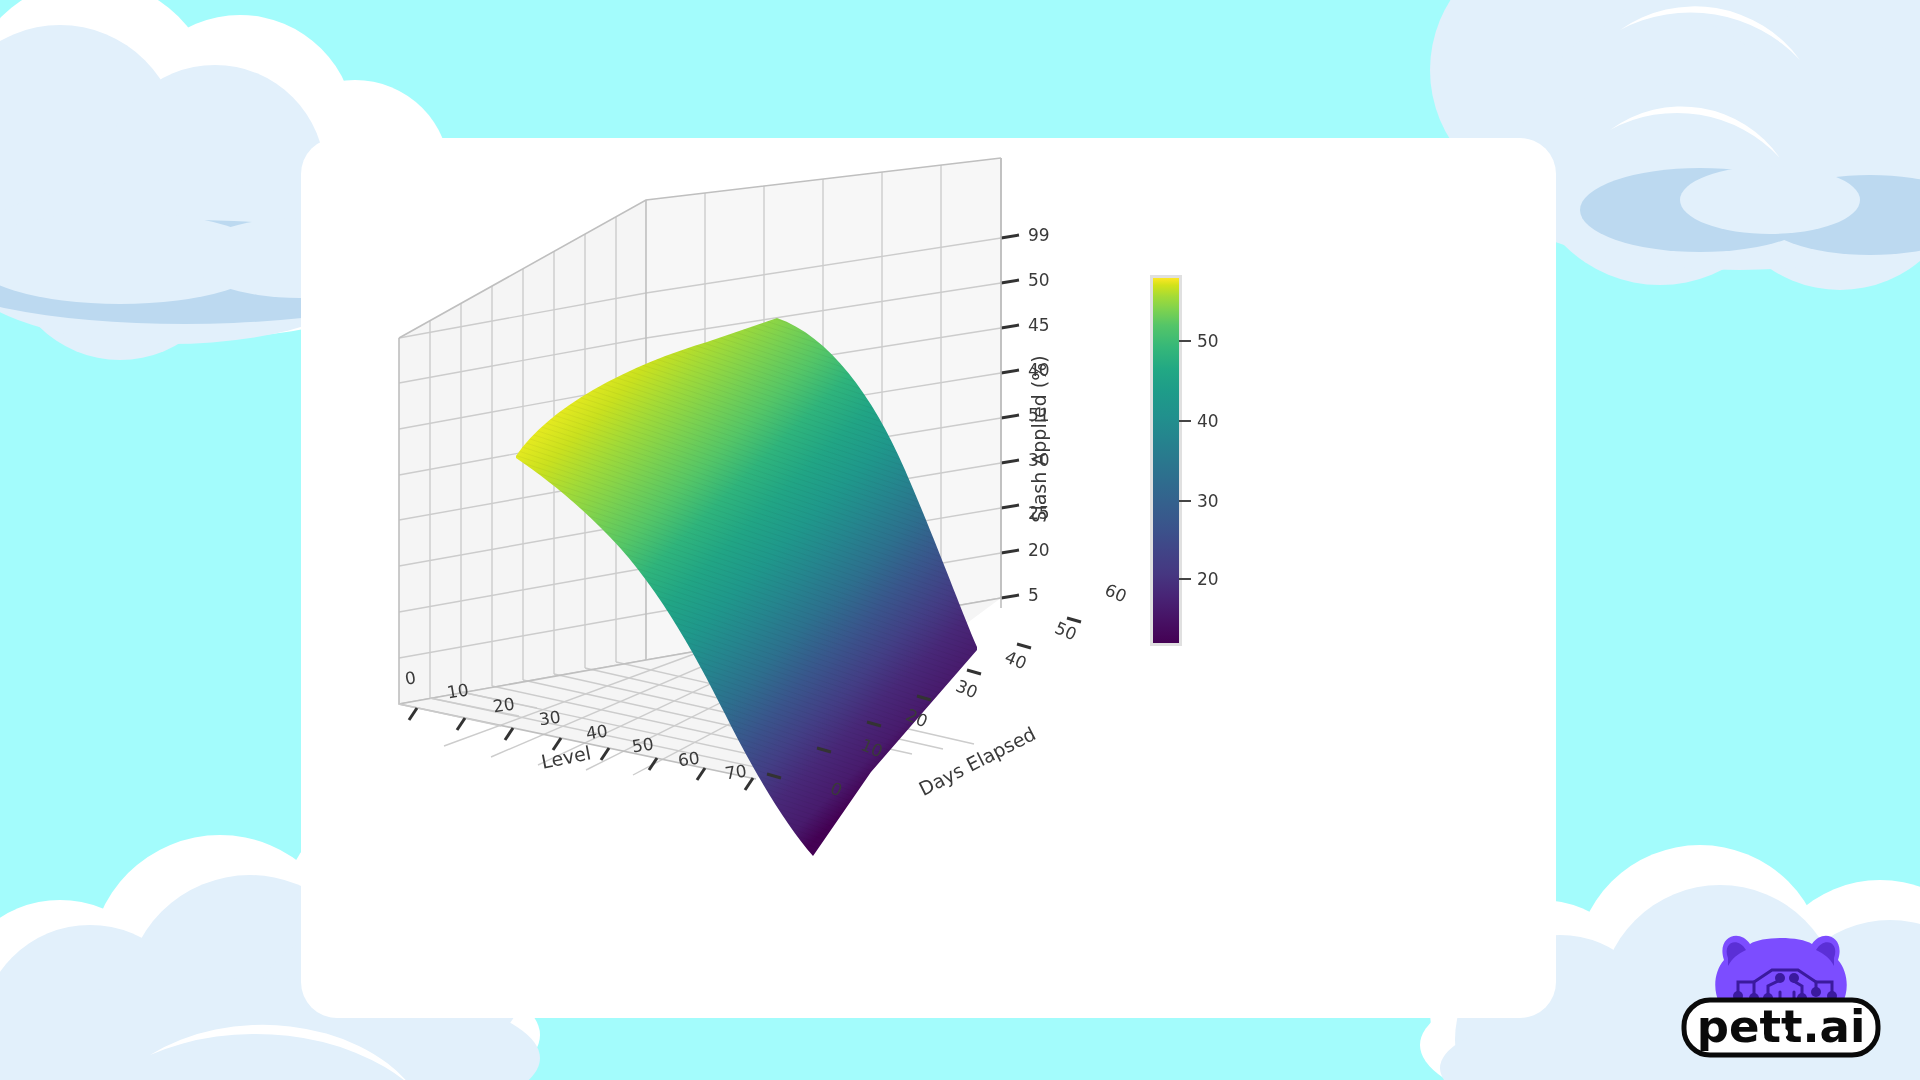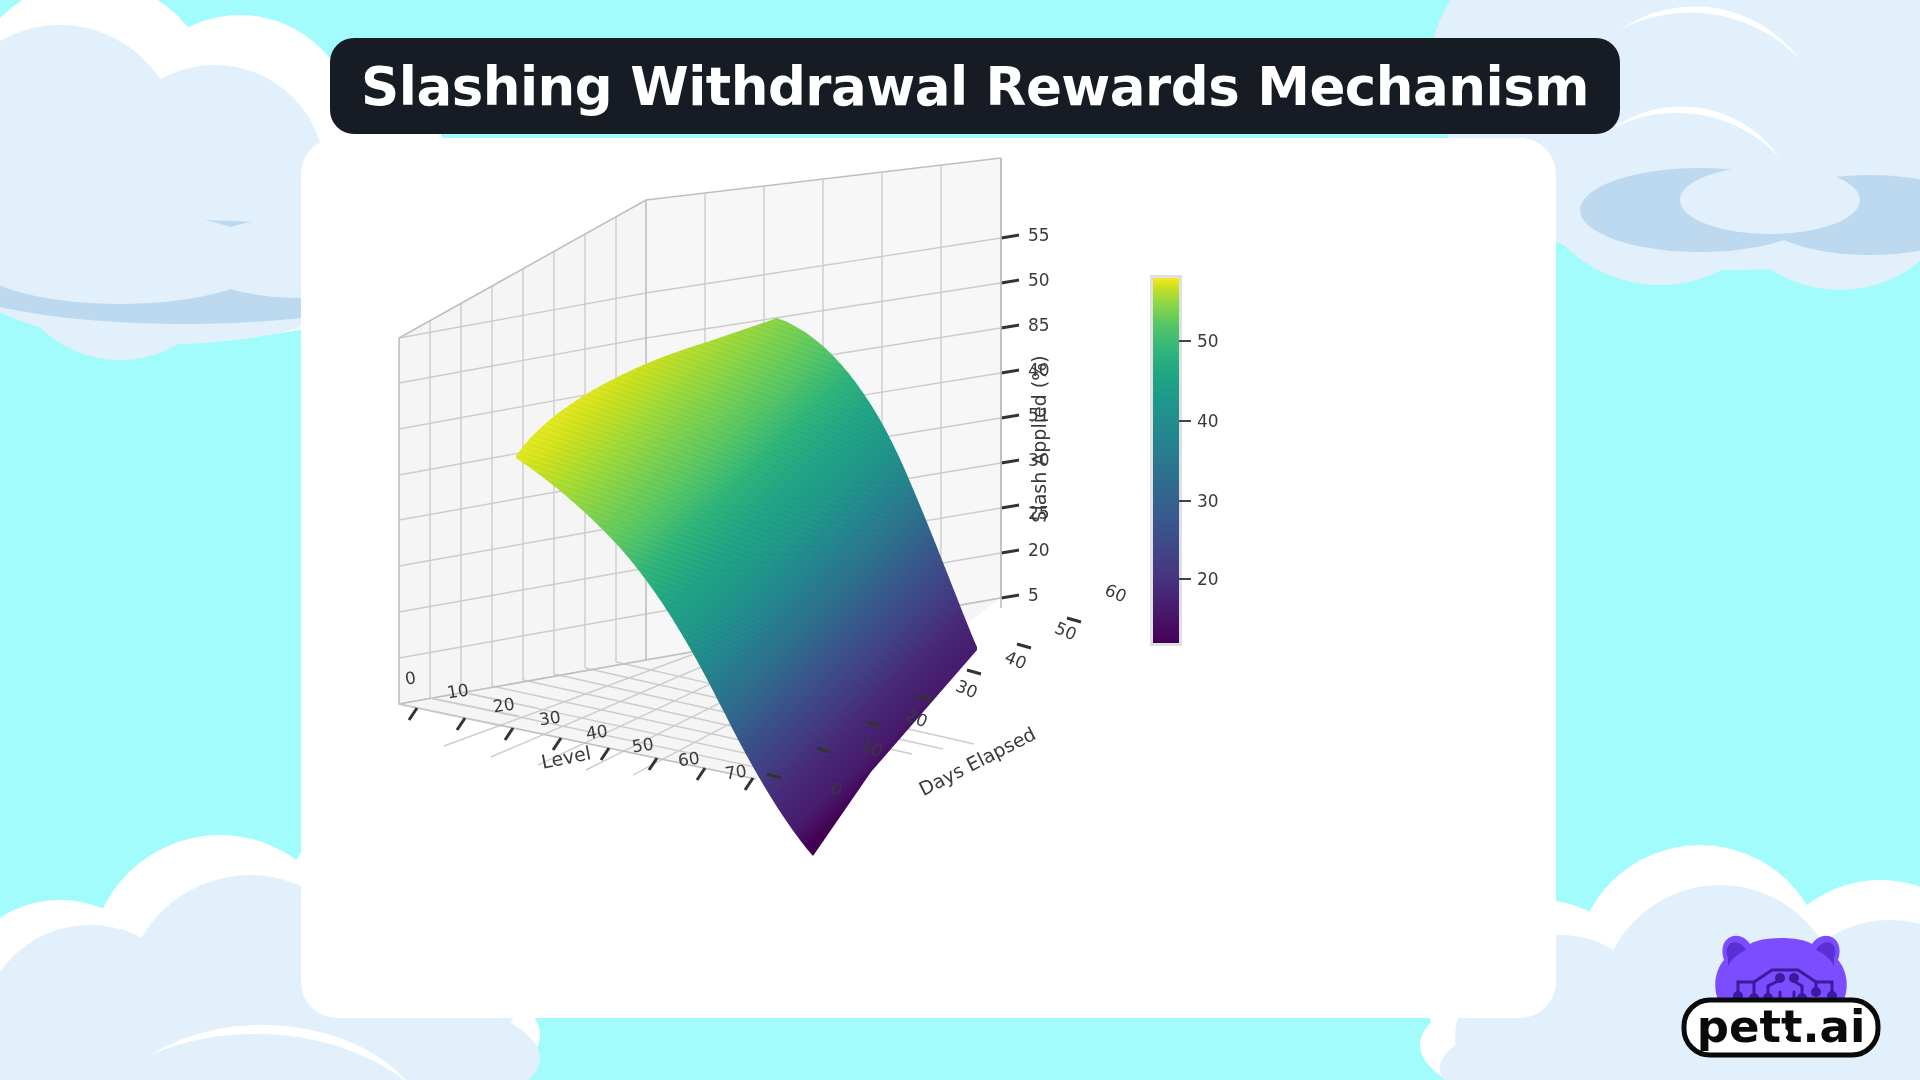--- a/index.html
+++ b/index.html
@@ -116,23 +116,20 @@
       <circle cx="1700" cy="970" r="125" fill="#ffffff"></circle>
       <circle cx="1880" cy="1000" r="120" fill="#ffffff"></circle>
       <ellipse cx="1720" cy="1045" rx="300" ry="85" fill="#ffffff"></ellipse>
       <circle cx="1560" cy="1040" r="105" fill="#e2f0fb"></circle>
       <circle cx="1720" cy="1005" r="120" fill="#e2f0fb"></circle>
       <circle cx="1890" cy="1035" r="115" fill="#e2f0fb"></circle>
       <ellipse cx="1730" cy="1068" rx="290" ry="72" fill="#e2f0fb"></ellipse>
     </g>
   </svg>
 
-  <div class="title-banner">
-    <span class="title-text">Slashing Withdrawal Rewards Mechanism</span>
-  </div>
 
   <div class="chart-card">
     <div class="figure">
 
       <svg class="fig-svg" width="1255" height="880" viewBox="0 0 1255 880">
         <defs>
 
           <linearGradient id="surfGrad" x1="0.10" y1="0.05" x2="0.78" y2="0.86">
             <stop offset="0.00" stop-color="#fde725"></stop>
             <stop offset="0.07" stop-color="#ecec20"></stop>
@@ -338,23 +335,23 @@
 
       <div class="tick" style="left:530px;top:641px;transform:rotate(23deg);">0</div>
       <div class="tick" style="left:560px;top:600px;transform:rotate(23deg);">10</div>
       <div class="tick" style="left:605px;top:570px;transform:rotate(23deg);">20</div>
       <div class="tick" style="left:655px;top:541px;transform:rotate(23deg);">30</div>
       <div class="tick" style="left:704px;top:512px;transform:rotate(23deg);">40</div>
       <div class="tick" style="left:754px;top:483px;transform:rotate(23deg);">50</div>
       <div class="tick" style="left:804px;top:445px;transform:rotate(23deg);">60</div>
       <div class="axname" style="left:612px;top:612px;transform:rotate(-27deg);">Days Elapsed</div>
 
-      <div class="tick" style="left:727px;top:87px;">55</div>
+      <div class="tick" style="left:727px;top:87px;">99</div>
       <div class="tick" style="left:727px;top:132px;">50</div>
-      <div class="tick" style="left:727px;top:177px;">85</div>
+      <div class="tick" style="left:727px;top:177px;">45</div>
       <div class="tick" style="left:727px;top:222px;">40</div>
       <div class="tick" style="left:727px;top:267px;">51</div>
       <div class="tick" style="left:727px;top:312px;">30</div>
       <div class="tick" style="left:727px;top:357px;margin-top:8px;">25</div>
       <div class="tick" style="left:727px;top:402px;">20</div>
       <div class="tick" style="left:727px;top:447px;">5</div>
       <div class="axname" style="left:738px;top:290px;transform-origin:left center;transform:rotate(-90deg) translate(-50%,0);">Slash Applied (%)</div>
 
       <div class="cbar-wrap">
         <div class="cbar"></div>

